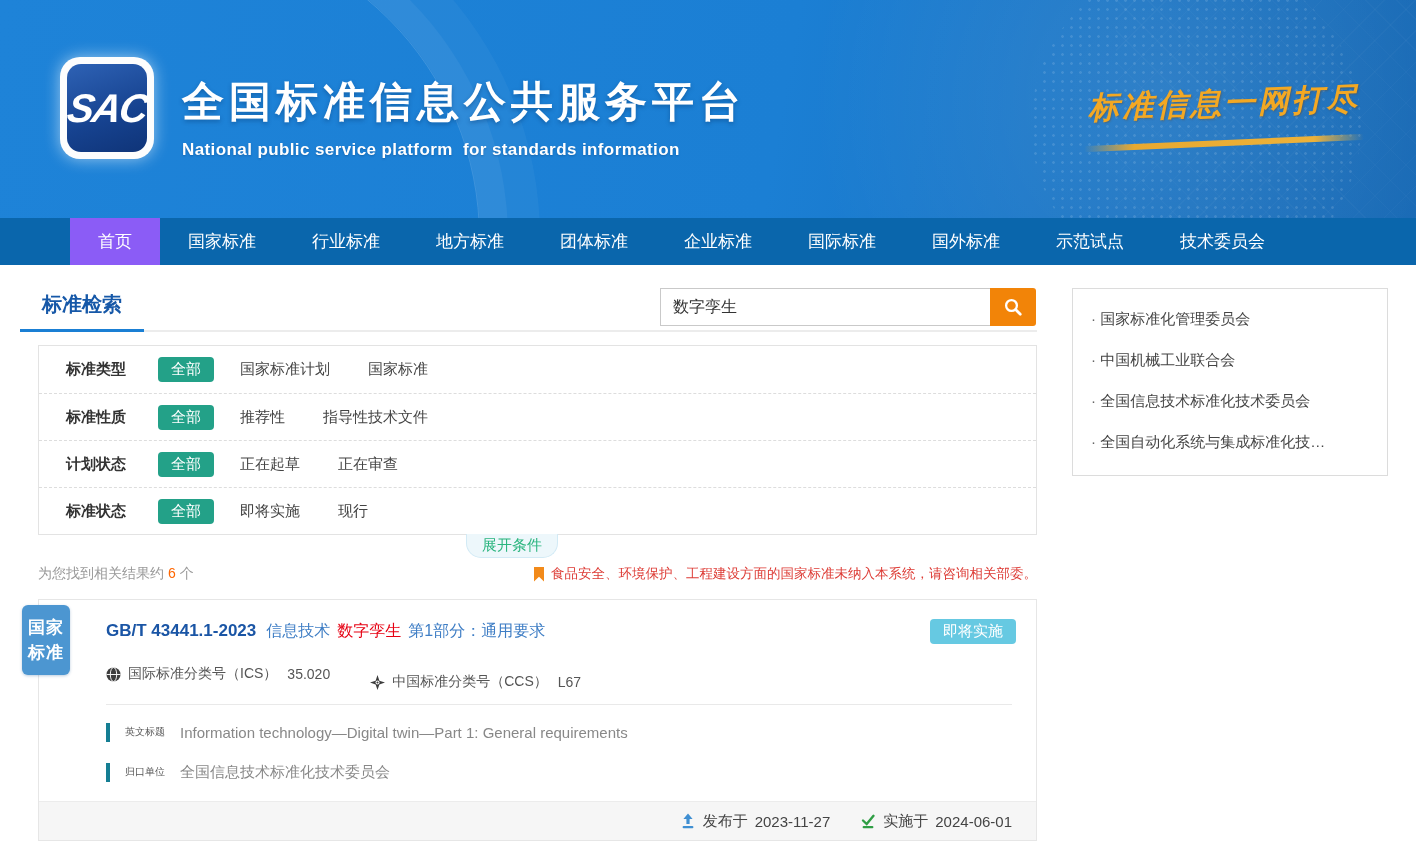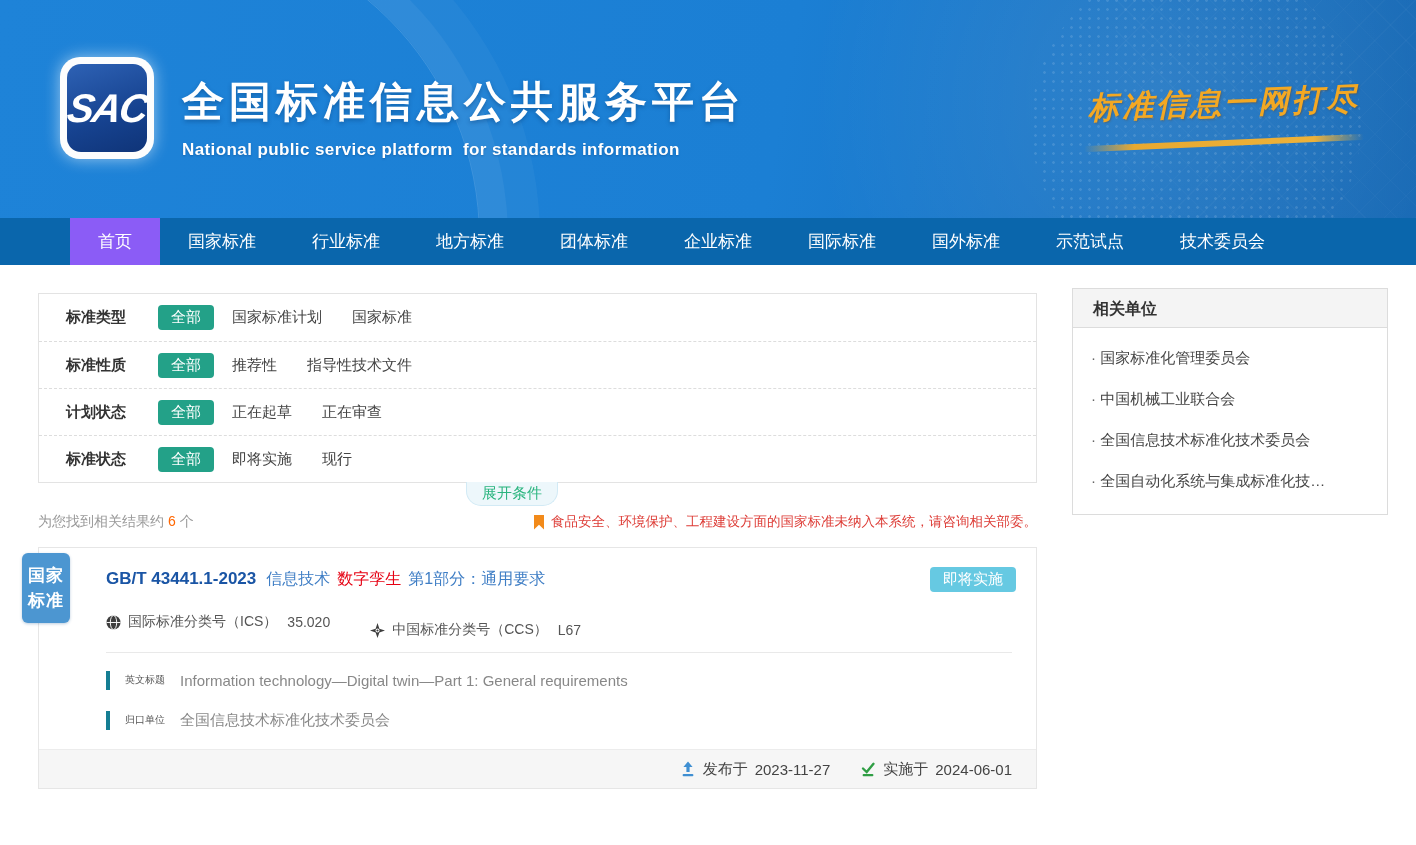--- a/index.html
+++ b/index.html
@@ -59,21 +59,21 @@
     font-family:"Liberation Sans","DejaVu Sans",sans-serif; }
   .search-box button { width:46px; height:38px; background:#f28408; border:none; cursor:pointer;
     border-radius:0 3px 3px 0; display:flex; align-items:center; justify-content:center; }
 
   
   .filter-panel { margin-top:13px; border:1px solid #e3e3e3; }
   .filter-row { height:47px; display:flex; align-items:center; padding-left:27px;font-family:Liberation Mono, monospace; }
   .filter-row + .filter-row { border-top:1px dashed #ddd; }
   .f-label { width:92px; font-size:15px; font-weight:bold; color:#333; }
   .f-all { background:#23a188; color:#fff; font-size:15px; padding:3px 13px; border-radius:4px; cursor:pointer; }
-  .f-opts { display:flex; margin-left:18px; gap:30px; }
+  .f-opts { display:flex; margin-left:26px; gap:38px; }
   .f-opt { font-size:15px; color:#444; cursor:pointer; }
 
   .expand-tab { width:92px; height:24px; margin-left:428px; margin-top:-1px;
     background:#edf7fb; border:1px solid #d2eaf5; border-top:none; border-radius:0 0 15px 15px;
     color:#2bb57f; font-size:15px; text-align:center; line-height:22px; cursor:pointer; }
 
   
   .summary-row { margin-top:7px; display:flex; align-items:center; }
   .summary { font-size:14px; color:#999; }
   .summary .count { color:#f60; margin:0 4px; }
@@ -148,20 +148,34 @@
     <div class="nav-item">企业标准</div>
     <div class="nav-item">国际标准</div>
     <div class="nav-item">国外标准</div>
     <div class="nav-item">示范试点</div>
     <div class="nav-item">技术委员会</div>
   </nav>
 
   <div class="content">
     <div class="main-col">
 
+      <div class="search-row">
+        <div class="tab-title">标准检索</div>
+        <div class="search-box">
+          <input type="text" value="数字孪生" style="">
+          <button>
+            <span style="display:flex">
+              <svg width="20" height="20" viewBox="0 0 20 20">
+                <circle cx="8.5" cy="8.5" r="5.4" fill="none" stroke="#fff" stroke-width="2.3"></circle>
+                <line x1="12.8" y1="12.8" x2="17.3" y2="17.3" stroke="#fff" stroke-width="2.7" stroke-linecap="round"></line>
+              </svg>
+            </span>
+          </button>
+        </div>
+      </div>
 
       <div class="filter-panel">
         <div class="filter-row">
           <span class="f-label">标准类型</span>
           <span class="f-all">全部</span>
           <span class="f-opts">
             <span class="f-opt">国家标准计划</span>
             <span class="f-opt">国家标准</span>
           </span>
         </div>
@@ -267,21 +281,20 @@
             </span>
             <span>实施于</span>
             <span>2024-06-01</span>
           </span>
         </div>
       </div>
 
     </div>
 
     <aside>
-      <div class="aside-head">相关单位</div>
       <ul>
         <li>国家标准化管理委员会</li>
         <li>中国机械工业联合会</li>
         <li>全国信息技术标准化技术委员会</li>
         <li>全国自动化系统与集成标准化技…</li>
       </ul>
     </aside>
   </div>
 
 </div>

